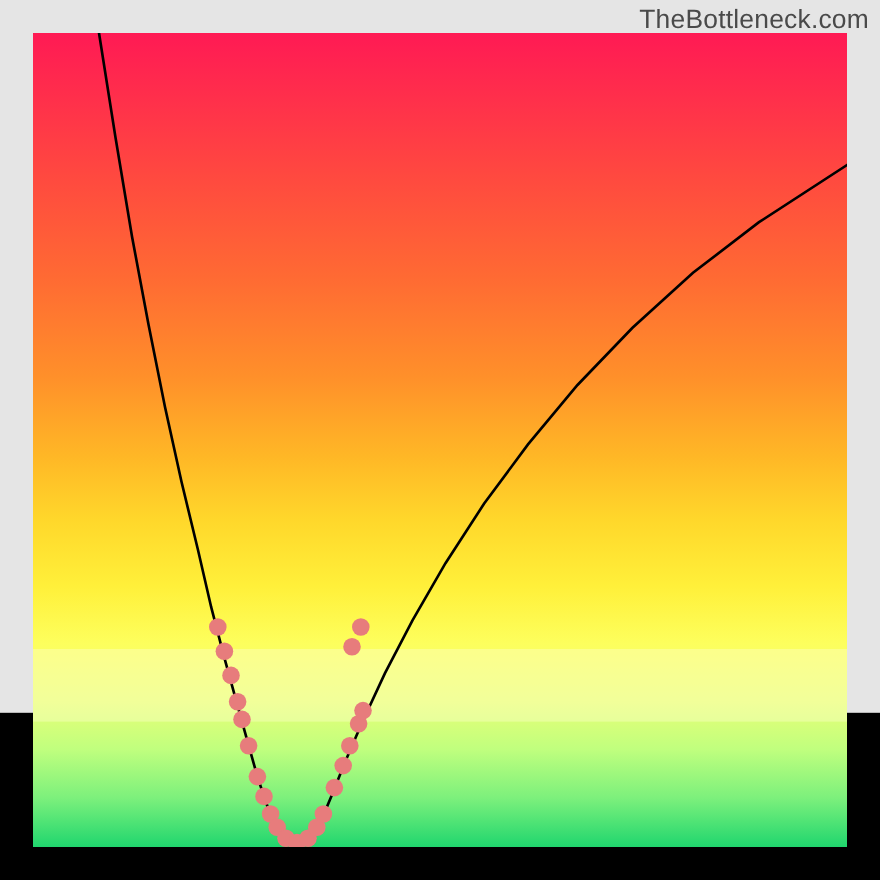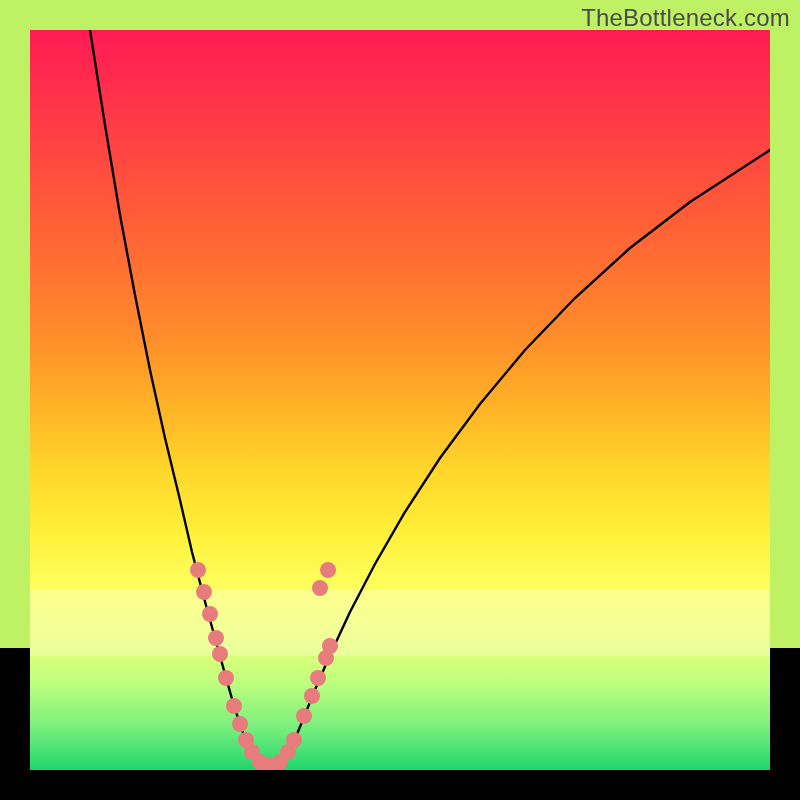--- a/index.html
+++ b/index.html
@@ -8,21 +8,21 @@
     width: 800px;
     height: 800px;
     overflow: hidden;
     background: #000;
     font-family: Arial, Helvetica, sans-serif;
   }
   .frame {
     position: relative;
     width: 800px;
     height: 648px;
-    background: #bef264;
+    background: #e5e5e5;
   }
   .watermark {
     position: absolute;
     top: 4px;
     right: 10px;
     color: #4a4a4a;
     font-size: 24px;
     font-weight: 400;
     letter-spacing: 0.2px;
     z-index: 10;

